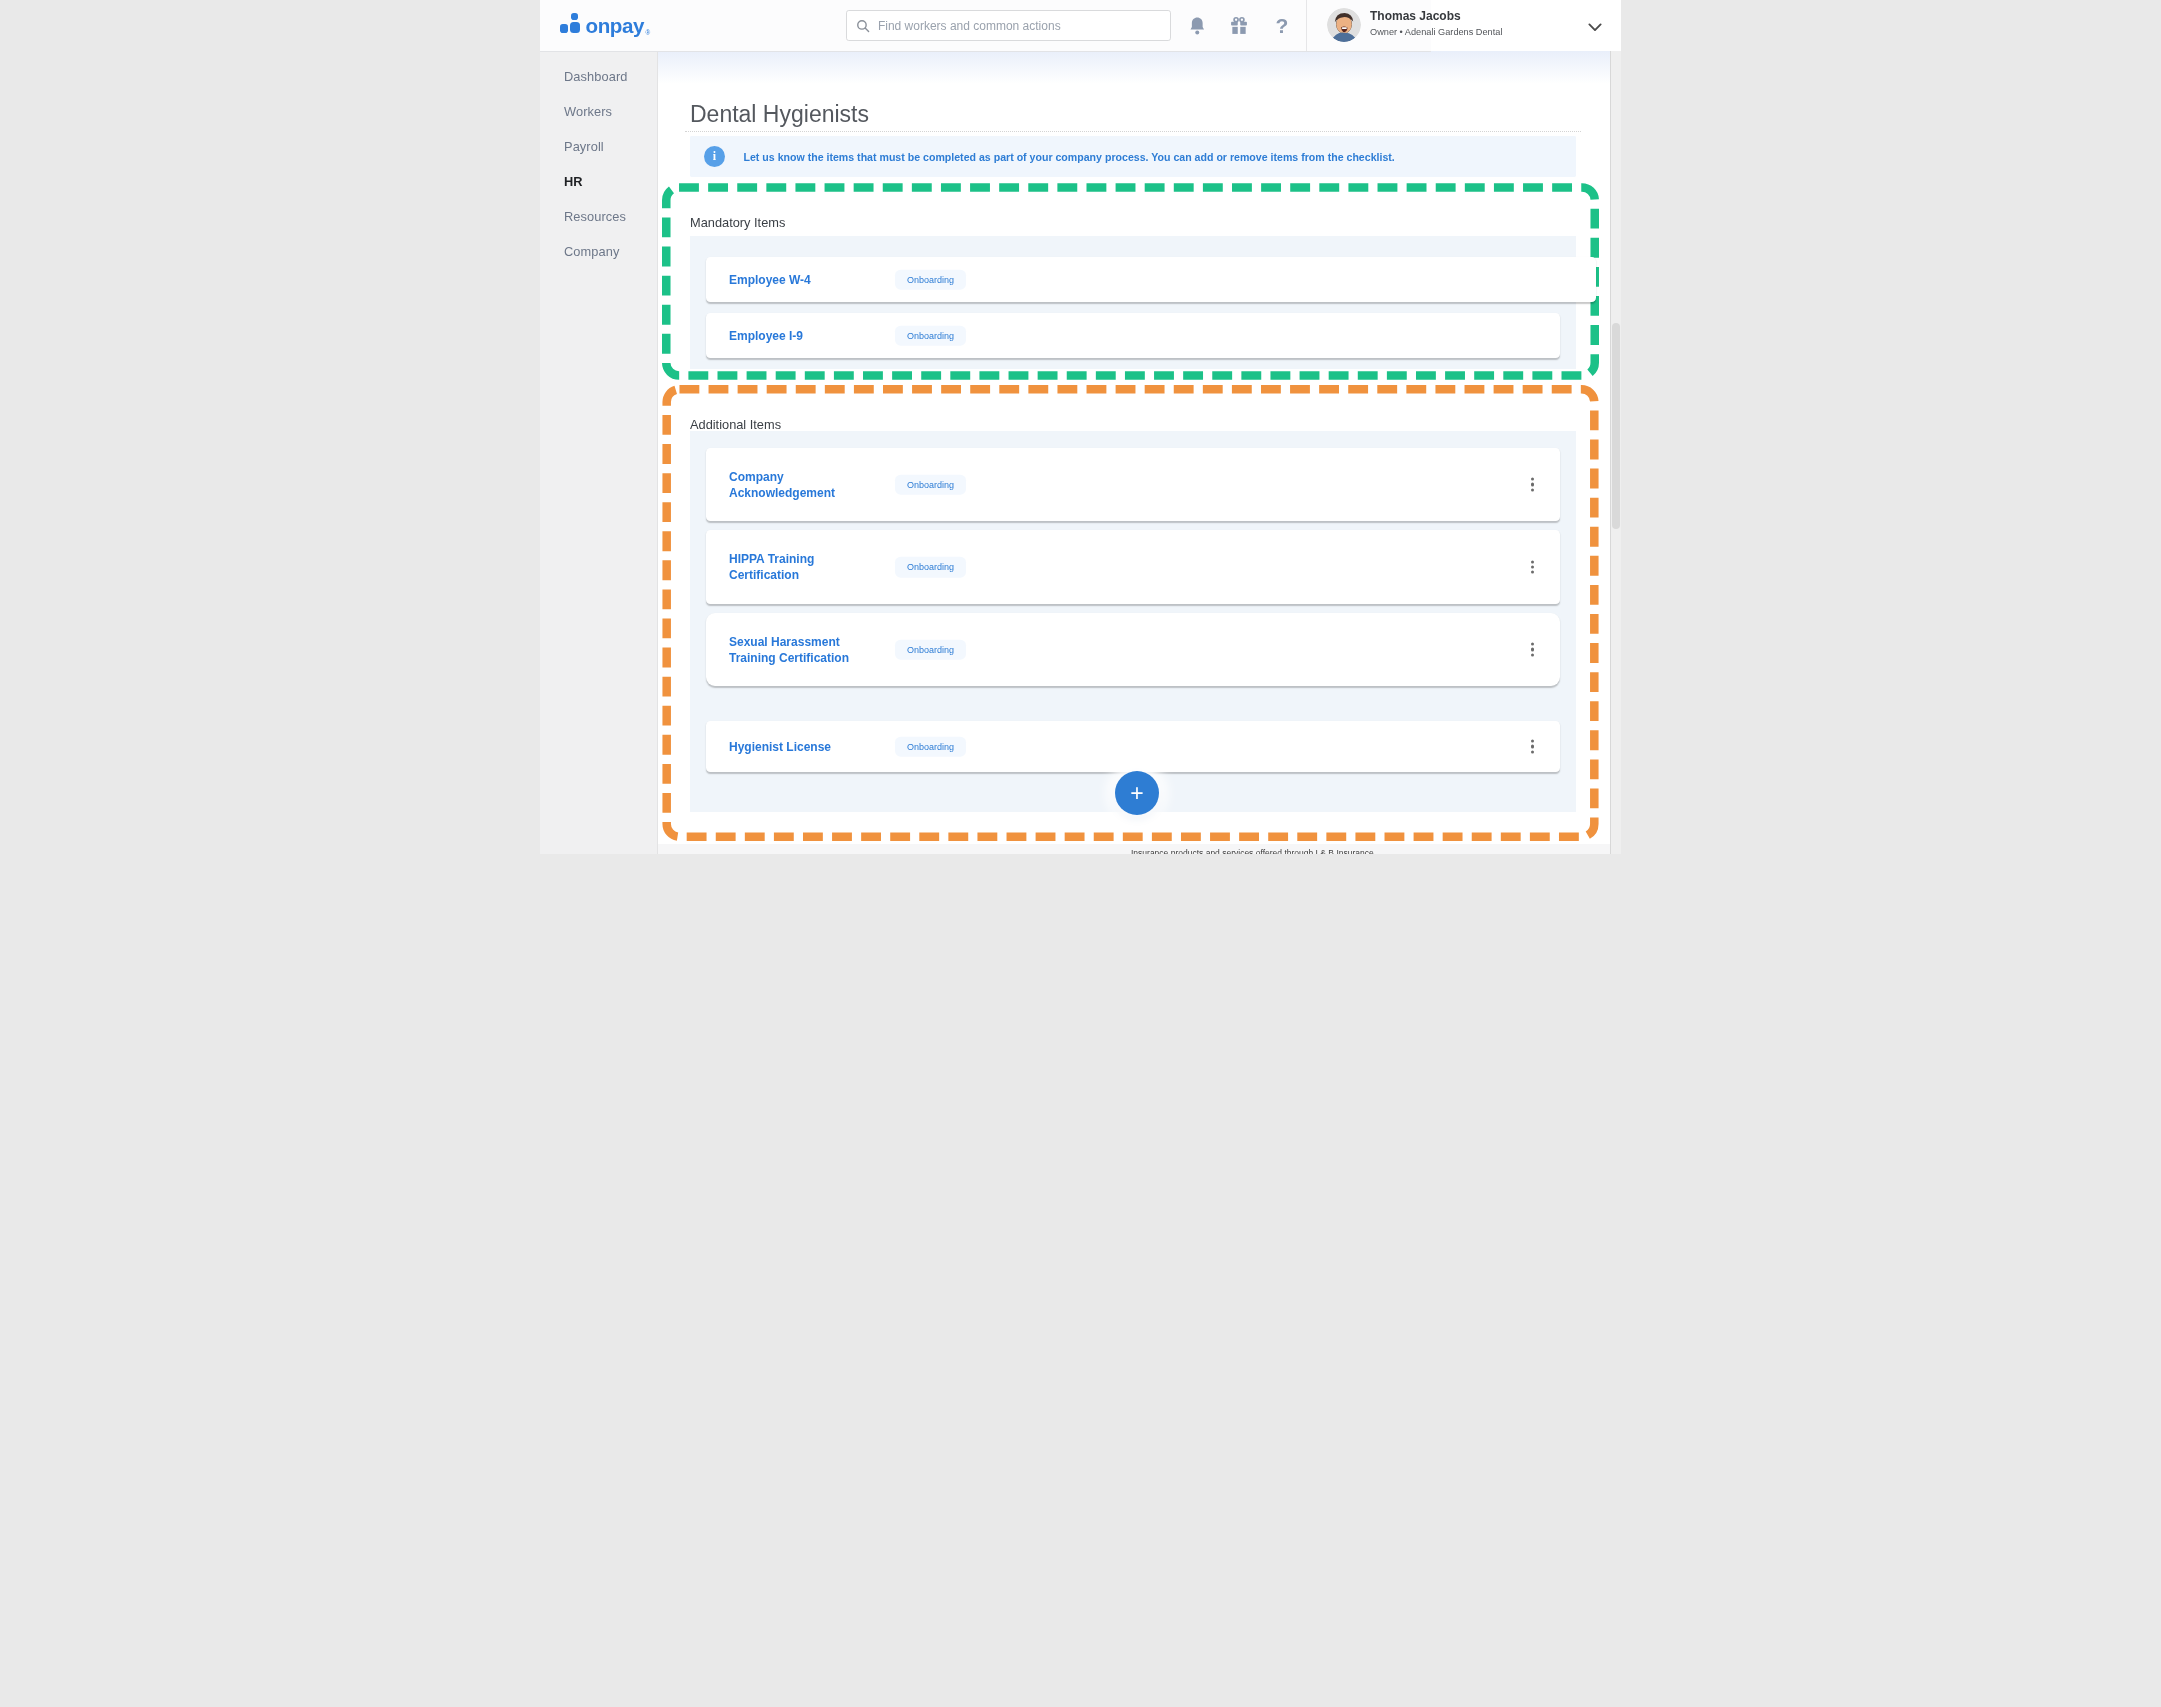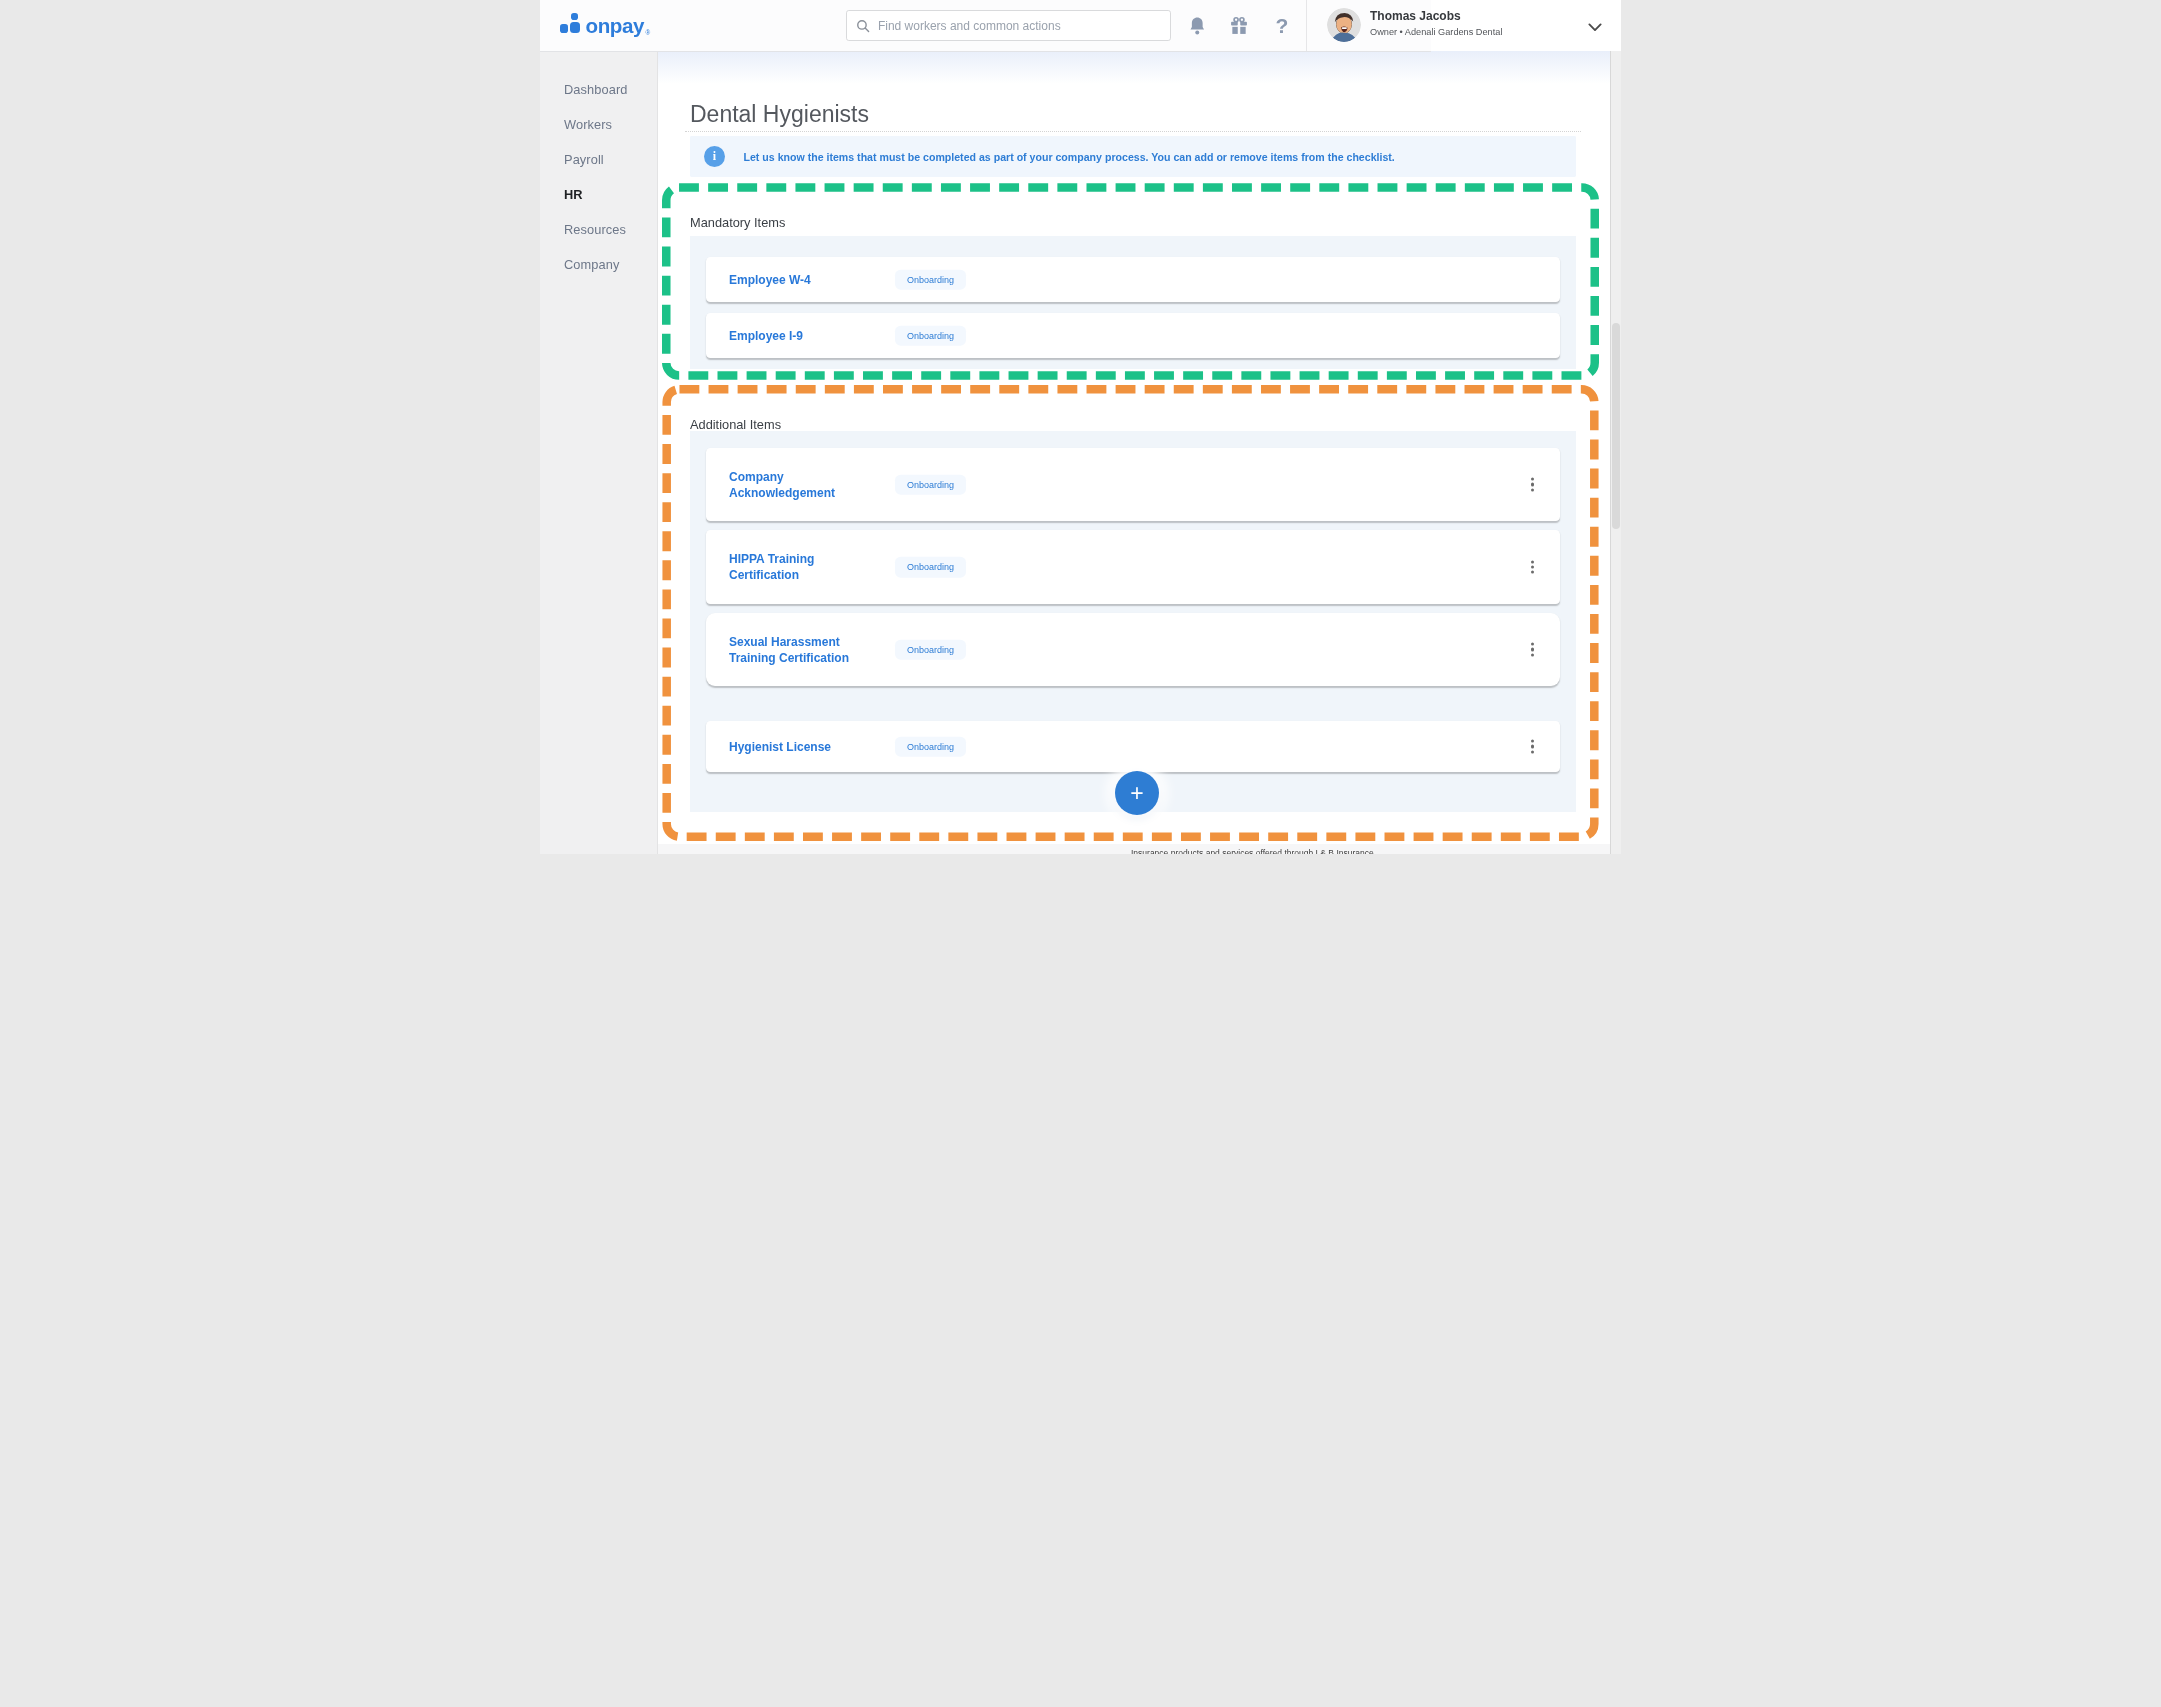--- a/index.html
+++ b/index.html
@@ -29,21 +29,21 @@
   .user{position:absolute;left:766px;top:0;width:315px;height:51px;border-left:0.7px solid #e6e6e8;
         cursor:pointer;}
   .avatar{position:absolute;left:20px;top:7.8px;width:34px;height:34px;border-radius:50%;overflow:hidden;}
   .user-name{position:absolute;left:63px;top:8.5px;font-size:12px;font-weight:700;color:#36393d;}
   .user-sub{position:absolute;left:63px;top:27px;font-size:9.2px;color:#53565b;}
   .chev{position:absolute;left:281px;top:21px;}
 
   
   .sidebar{position:absolute;left:0;top:51px;width:117px;height:803px;background:#f0f0f1;
            border-right:0.7px solid #e3e3e4;z-index:20;}
-  .sidebar ul{list-style:none;margin:0;padding:21px 0 0 24px;}
+  .sidebar ul{list-style:none;margin:0;padding:8px 0 0 24px;}
   .sidebar li{height:35px;line-height:35px;font-size:12.8px;color:#6d7789;cursor:pointer;letter-spacing:0.1px;}
   .sidebar li.active{color:#1f2124;font-weight:700;}
 
   
   .main{position:absolute;left:117px;top:51px;width:953px;height:803px;background:#fff;overflow:hidden;}
   .main-grad{position:absolute;left:0;top:0;width:100%;height:33px;
              background:linear-gradient(#e9effa,rgba(255,255,255,0));}
   .page-title{position:absolute;left:33px;top:35px;font-size:23px;font-weight:500;color:#54585e;}
   .sep-dotted{position:absolute;left:28px;top:80px;width:896px;border-top:0.7px dotted #d4d4d4;}
   .banner{position:absolute;left:33px;top:85px;width:886px;height:41px;background:#f0f6fd;
@@ -176,21 +176,21 @@
       <span class="info-ic">i</span>
       <span class="banner-text">Let us know the items that must be completed as part of your company process. You can add or remove items from the checklist.</span>
     </div>
 
     <svg class="dash-box" style="left:5px;top:132px;" width="937" height="197" viewBox="0 0 1320 277">
       <rect x="6" y="6" width="1308" height="265" rx="18" fill="none" stroke-width="12" stroke-dasharray="28 13" stroke="#1cc188"></rect>
     </svg>
     <h2 class="sec-title" style="left:33px;top:153px;">Mandatory Items</h2>
     <div class="panel" style="top:185px;height:133px;"></div>
 
-    <div class="card" style="top:206px;height:45px;">
+    <div class="card" style="top:206px;height:45px;padding-left:36px;">
       <span class="card-title">Employee W-4</span>
       <span class="badge">Onboarding</span>
     </div>
     <div class="card" style="top:262px;height:45px;">
       <span class="card-title">Employee I-9</span>
       <span class="badge">Onboarding</span>
     </div>
 
     <svg class="dash-box" style="left:5px;top:334px;" width="937" height="456" viewBox="0 0 1320 643">
       <rect x="6" y="6" width="1308" height="631" rx="18" fill="none" stroke-width="12" stroke-dasharray="28 13" stroke="#f0923e"></rect>

